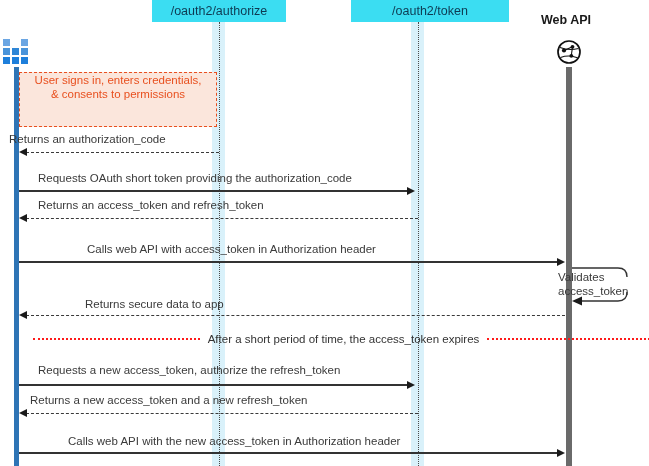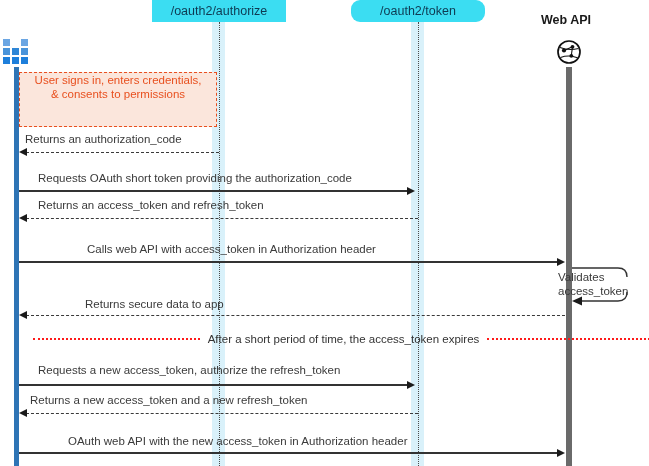--- a/index.html
+++ b/index.html
@@ -7,21 +7,21 @@
     position:relative;width:649px;height:466px;background:#fff;overflow:hidden;
     font-family:"Liberation Sans","DejaVu Sans",sans-serif;
     --c-accent:#3bddf2;--c-endpoint-text:#0e3a52;--c-band:#d9f1fa;
     --c-spa-bar:#2e74b5;--c-api-bar:#6a6a6a;--c-orange:#e8501f;
     --c-note-fill:#fbe6dc;--c-red:#ff1a1a;--c-line:#3a3a3a;--c-text:#3a3a3a;
   }
   
   .endpoint{position:absolute;top:0;height:22px;display:flex;align-items:center;justify-content:center;
     background:var(--c-accent);color:var(--c-endpoint-text);font-size:12.5px;}
   #ep-authorize{left:152px;width:134px;align-items:center;}
-  #ep-token{left:351px;width:134px;border-radius:9px;}
+  #ep-token{left:351px;width:158px;}
   
   .band{position:absolute;top:22px;bottom:0;width:13px;background:var(--c-band);}
   #band-authorize{left:212px;} #band-token{left:411px;}
   .lifedots{position:absolute;top:22px;bottom:0;width:0;border-left:1px dotted #4a4a4a;}
   #dots-authorize{left:219px;} #dots-token{left:418px;}
   
   .actbar{position:absolute;top:67px;bottom:0;}
   #bar-spa{left:14px;width:5px;background:var(--c-spa-bar);}
   #bar-api{left:566px;width:6px;background:var(--c-api-bar);}
   
@@ -102,21 +102,21 @@
     </svg>
   </div>
 
   <div class="actbar" id="bar-spa"></div>
   <div class="actbar" id="bar-api"></div>
 
   <div id="note">
     <div class="note-text">User signs in, enters credentials, &amp; consents to permissions</div>
   </div>
 
-  <div class="mlabel" style="left:25px;top:133px;">Returns an authorization_code</div>
+  <div class="mlabel" style="left:9px;top:133px;">Returns an authorization_code</div>
   <div class="dline" style="left:26px;top:152px;width:193px;"></div>
   <div class="ah l" style="left:19px;top:148px;"></div>
 
   <div class="mlabel" style="left:38px;top:172px;">Requests OAuth short token providing the authorization_code</div>
   <div class="sline" style="left:19px;top:190px;width:389px;"></div>
   <div class="ah r" style="left:407px;top:187px;"></div>
 
   <div class="mlabel" style="left:38px;top:199px;">Returns an access_token and refresh_token</div>
   <div class="dline" style="left:26px;top:218px;width:392px;"></div>
   <div class="ah l" style="left:19px;top:214px;"></div>
@@ -143,17 +143,17 @@
   </div>
 
   <div class="mlabel" style="left:38px;top:364px;">Requests a new access_token, authorize the refresh_token</div>
   <div class="sline" style="left:19px;top:384px;width:389px;"></div>
   <div class="ah r" style="left:407px;top:381px;"></div>
 
   <div class="mlabel" style="left:30px;top:394px;">Returns a new access_token and a new refresh_token</div>
   <div class="dline" style="left:26px;top:413px;width:392px;"></div>
   <div class="ah l" style="left:19px;top:409px;"></div>
 
-  <div class="mlabel" style="left:68px;top:435px;">OAuth web API with the new access_token in Authorization header</div>
+  <div class="mlabel" style="left:68px;top:435px;">Calls web API with the new access_token in Authorization header</div>
   <div class="sline" style="left:19px;top:452px;width:539px;"></div>
   <div class="ah r" style="left:557px;top:449px;"></div>
 
 </div>
 
 </body></html>

